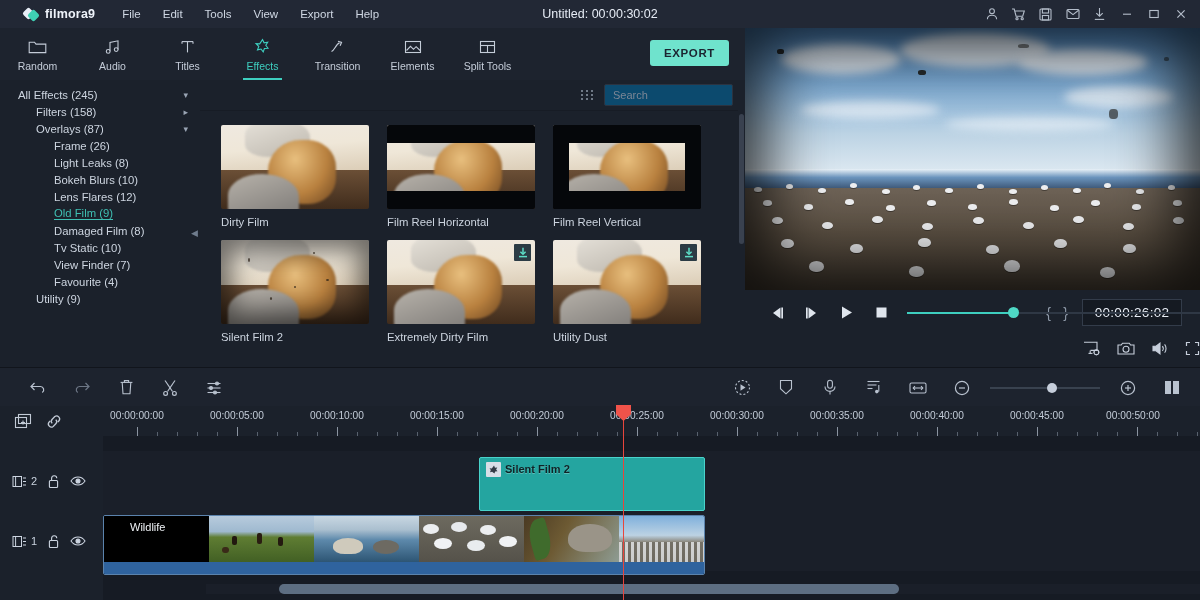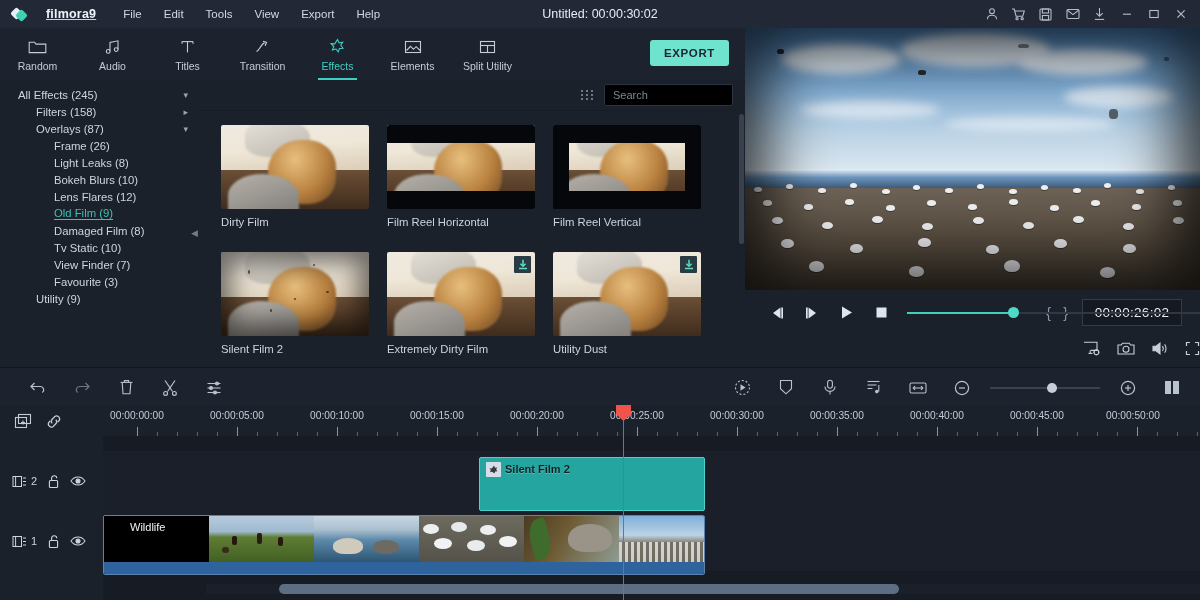--- a/index.html
+++ b/index.html
@@ -11,21 +11,21 @@
     -webkit-font-smoothing:antialiased;
   }
   .app{position:relative;width:1200px;height:600px;}
 
   
   .titlebar{
     position:absolute;left:0;top:0;width:1200px;height:28px;
     background:#222835;display:flex;align-items:center;
     border-bottom:1px solid #161a22;
   }
-  .brand{display:flex;align-items:center;gap:19px;padding-left:12px;text-decoration:underline;}
+  .brand{display:flex;align-items:center;gap:6px;padding-left:24px;}
   .brand-logo{width:15px;height:15px;position:relative;}
   .brand-logo span{
     position:absolute;width:9px;height:9px;border-radius:2px;
     transform:rotate(45deg);
   }
   .brand-logo .d1{left:0;top:2px;background:#e8eef7;}
   .brand-logo .d2{left:5px;top:4px;background:#3fd0b4;}
   .brand-name{font-size:12.5px;font-weight:bold;color:#eef3fa;letter-spacing:.2px;}
   .menu{display:flex;align-items:center;gap:0px;margin-left:16px;}
   .menu-item{font-size:11.5px;color:#cfd7e3;padding:4px 11px;border-radius:2px;}
@@ -87,30 +87,30 @@
     position:absolute;left:200px;top:80px;width:545px;height:287px;
     background:#1b212b;border-right:1px solid #11151c;
   }
   .browser-top{
     height:30px;display:flex;align-items:center;justify-content:flex-end;
     padding-right:12px;gap:10px;border-bottom:1px solid #171c25;
   }
   .grid-icon{display:grid;grid-template-columns:repeat(3,3px);grid-gap:2px;}
   .grid-icon i{width:2px;height:2px;background:#8d97a6;border-radius:50%;display:block;}
   .search-box{
-    width:115px;height:20px;background:#000000;border:1px solid #2b3340;
+    width:115px;height:20px;background:#0c4a6e;border:1px solid #2b3340;
     border-radius:2px;display:flex;align-items:center;padding:0 6px;gap:4px;
   }
   .search-box input{
     flex:1;background:transparent;border:0;outline:none;
     color:#aeb7c4;font-size:11px;font-family:"Liberation Sans", sans-serif;
   }
   .search-box input::placeholder{color:#7c8695;}
   .eff-grid{
-    padding:14px 0 0 21px;display:flex;flex-wrap:wrap;gap:24px 18px;
+    padding:14px 0 0 21px;display:flex;flex-wrap:wrap;gap:12px 18px;
   }
   .eff-card{width:148px;}
   .eff-thumb{
     width:148px;height:84px;border-radius:2px;position:relative;overflow:hidden;
     background:#22262c;
   }
   .eff-name{font-size:11.3px;color:#ccd4df;margin-top:7px;white-space:nowrap;}
   .dl-badge{
     position:absolute;right:4px;top:4px;width:17px;height:17px;
     background:#2b3b44;display:flex;align-items:center;justify-content:center;
@@ -426,55 +426,55 @@
       <div class="ic">
         <svg width="17" height="16" viewBox="0 0 17 16" fill="none" stroke="currentColor" stroke-width="1.1">
           <path d="M3 2.6h11"></path>
             <path d="M8.5 2.6v10.8"></path>
             <path d="M3 2.6v2.2"></path>
             <path d="M14 2.6v2.2"></path>
         </svg>
       </div>
       <div>Titles</div>
     </div>
+    <div class="tab active">
+      <div class="ic">
+        <svg width="17" height="17" viewBox="0 0 17 17" fill="none" stroke="currentColor" stroke-width="1.1">
+          <path d="M8.5 1.6l1.6 3.2 3.6-.6-1.9 3.1 2.2 2.9-3.6.3-1.2 3.4-2.2-2.9-3.5.9 1.3-3.4L2.1 5.7l3.6.2z"></path>
+        </svg>
+      </div>
+      <div>Effects</div>
+    </div>
     <div class="tab">
       <div class="ic">
         <svg width="18" height="16" viewBox="0 0 18 16" fill="none" stroke="currentColor" stroke-width="1.2">
           <path d="M2.5 12.5c3-1 4.5-7.5 8-8.6"></path>
             <path d="M9 2.2l3.5 1.2-1.4 3.3"></path>
         </svg>
       </div>
       <div>Transition</div>
-    </div>
-    <div class="tab active">
-      <div class="ic">
-        <svg width="17" height="17" viewBox="0 0 17 17" fill="none" stroke="currentColor" stroke-width="1.1">
-          <path d="M8.5 1.6l1.6 3.2 3.6-.6-1.9 3.1 2.2 2.9-3.6.3-1.2 3.4-2.2-2.9-3.5.9 1.3-3.4L2.1 5.7l3.6.2z"></path>
-        </svg>
-      </div>
-      <div>Effects</div>
     </div>
     <div class="tab">
       <div class="ic">
         <svg width="18" height="16" viewBox="0 0 18 16" fill="none" stroke="currentColor" stroke-width="1.1">
           <rect x="1.5" y="2.5" width="15" height="11"></rect>
             <path d="M2.5 11.5l4-4.2 3 3 2.6-2.6 4 3.8"></path>
         </svg>
       </div>
       <div>Elements</div>
     </div>
     <div class="tab">
       <div class="ic">
         <svg width="17" height="16" viewBox="0 0 17 16" fill="none" stroke="currentColor" stroke-width="1.1">
           <rect x="1.5" y="2.5" width="14" height="11"></rect>
             <path d="M1.5 6.5h14"></path>
             <path d="M8.5 6.5v7"></path>
         </svg>
       </div>
-      <div>Split Utility</div>
+      <div>Split Tools</div>
     </div>
     <div class="export-btn">EXPORT</div>
   </div>
 
   <div class="sidebar">
     <div class="tree-row lvl0">
       <span class="lbl">All Effects (245)</span>
       <span class="chev">▾</span>
     </div>
     <div class="tree-row lvl1">
@@ -503,21 +503,21 @@
     <div class="tree-row lvl2">
       <span class="lbl">Damaged Film (8)</span>
     </div>
     <div class="tree-row lvl2">
       <span class="lbl">Tv Static (10)</span>
     </div>
     <div class="tree-row lvl2">
       <span class="lbl">View Finder (7)</span>
     </div>
     <div class="tree-row lvl2">
-      <span class="lbl">Favourite (3)</span>
+      <span class="lbl">Favourite (4)</span>
     </div>
     <div class="tree-row lvl1">
       <span class="lbl">Utility (9)</span>
     </div>
     <div class="side-handle">◀</div>
   </div>
 
   <div class="browser">
     <div class="browser-top">
       <div class="grid-icon">

